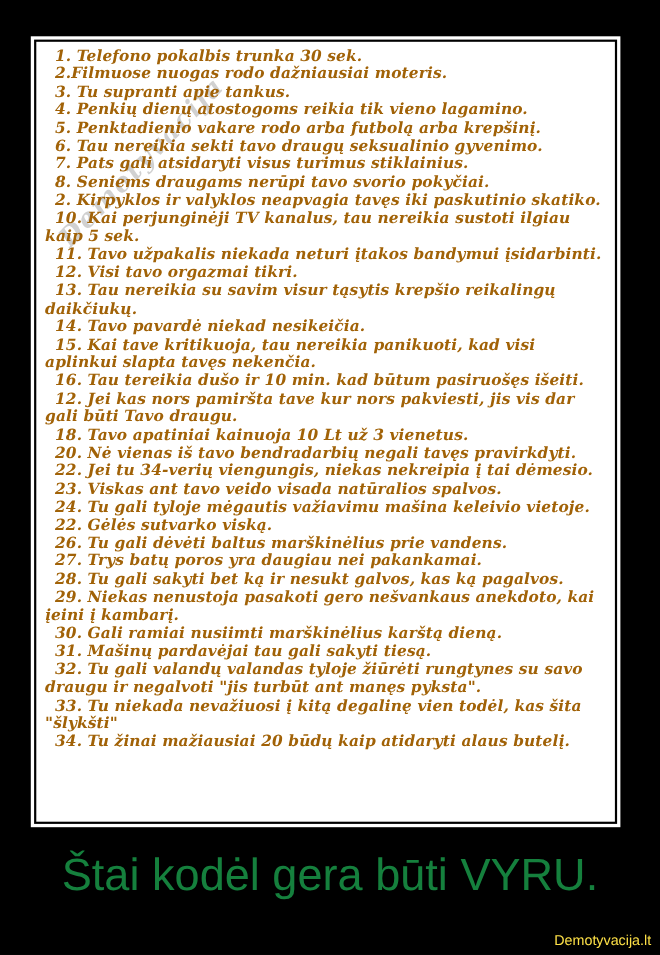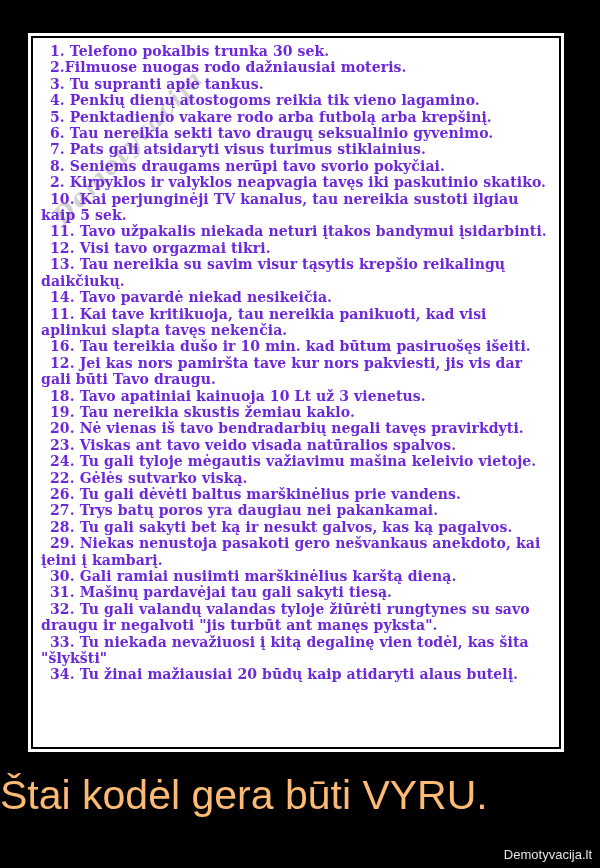--- a/index.html
+++ b/index.html
@@ -35,21 +35,22 @@
     overflow: hidden;
     background: #ffffff;
   }
   .reasons-list {
     position: relative;
     z-index: 2;
   }
   .reason {
     font-size: 14px;
     font-weight: bold;
-    color: #6d28d9;
+    font-style: italic;
+    color: #a16207;
     line-height: 16.4px;
     text-indent: 9px;
     letter-spacing: 0.1px;
   }
   .diagonal-watermark {
     position: absolute;
     left: 14px;
     top: 172px;
     z-index: 1;
     transform: rotate(-46deg);
@@ -60,33 +61,33 @@
     font-weight: bold;
     letter-spacing: 2px;
     white-space: nowrap;
     pointer-events: none;
   }
   .caption {
     position: absolute;
     left: 0;
     top: 770px;
     width: 600px;
-    text-align: left;
-    color: #fdba74;
+    text-align: center;
+    color: #15803d;
     font-family: "Liberation Sans", sans-serif;
     font-size: 41px;
     font-weight: normal;
     letter-spacing: 0px;
     line-height: 50px;
   }
   .site-watermark {
     position: absolute;
     right: 8px;
     bottom: 6px;
-    color: #e5e5e5;
+    color: #fde047;
     font-family: "Liberation Sans", sans-serif;
     font-size: 13px;
   }
 </style>
 </head>
 <body>
 
 <div class="poster">
 
   <div class="panel-outer">
@@ -100,26 +101,26 @@
           <div class="reason">5. Penktadienio vakare rodo arba futbolą arba krepšinį.</div>
           <div class="reason">6. Tau nereikia sekti tavo draugų seksualinio gyvenimo.</div>
           <div class="reason">7. Pats gali atsidaryti visus turimus stiklainius.</div>
           <div class="reason">8. Seniems draugams nerūpi tavo svorio pokyčiai.</div>
           <div class="reason">2. Kirpyklos ir valyklos neapvagia tavęs iki paskutinio skatiko.</div>
           <div class="reason">10. Kai perjunginėji TV kanalus, tau nereikia sustoti ilgiau kaip 5 sek.</div>
           <div class="reason">11. Tavo užpakalis niekada neturi įtakos bandymui įsidarbinti.</div>
           <div class="reason">12. Visi tavo orgazmai tikri.</div>
           <div class="reason">13. Tau nereikia su savim visur tąsytis krepšio reikalingų daikčiukų.</div>
           <div class="reason">14. Tavo pavardė niekad nesikeičia.</div>
-          <div class="reason">11. Kai tave kritikuoja, tau nereikia panikuoti, kad visi aplinkui slapta tavęs nekenčia.</div>
+          <div class="reason">15. Kai tave kritikuoja, tau nereikia panikuoti, kad visi aplinkui slapta tavęs nekenčia.</div>
           <div class="reason">16. Tau tereikia dušo ir 10 min. kad būtum pasiruošęs išeiti.</div>
           <div class="reason">12. Jei kas nors pamiršta tave kur nors pakviesti, jis vis dar gali būti Tavo draugu.</div>
           <div class="reason">18. Tavo apatiniai kainuoja 10 Lt už 3 vienetus.</div>
-          <div class="reason">19. Tau nereikia skustis žemiau kaklo.</div>
           <div class="reason">20. Nė vienas iš tavo bendradarbių negali tavęs pravirkdyti.</div>
+          <div class="reason">22. Jei tu 34-verių viengungis, niekas nekreipia į tai dėmesio.</div>
           <div class="reason">23. Viskas ant tavo veido visada natūralios spalvos.</div>
           <div class="reason">24. Tu gali tyloje mėgautis važiavimu mašina keleivio vietoje.</div>
           <div class="reason">22. Gėlės sutvarko viską.</div>
           <div class="reason">26. Tu gali dėvėti baltus marškinėlius prie vandens.</div>
           <div class="reason">27. Trys batų poros yra daugiau nei pakankamai.</div>
           <div class="reason">28. Tu gali sakyti bet ką ir nesukt galvos, kas ką pagalvos.</div>
           <div class="reason">29. Niekas nenustoja pasakoti gero nešvankaus anekdoto, kai įeini į kambarį.</div>
           <div class="reason">30. Gali ramiai nusiimti marškinėlius karštą dieną.</div>
           <div class="reason">31. Mašinų pardavėjai tau gali sakyti tiesą.</div>
           <div class="reason">32. Tu gali valandų valandas tyloje žiūrėti rungtynes su savo draugu ir negalvoti "jis turbūt ant manęs pyksta".</div>

